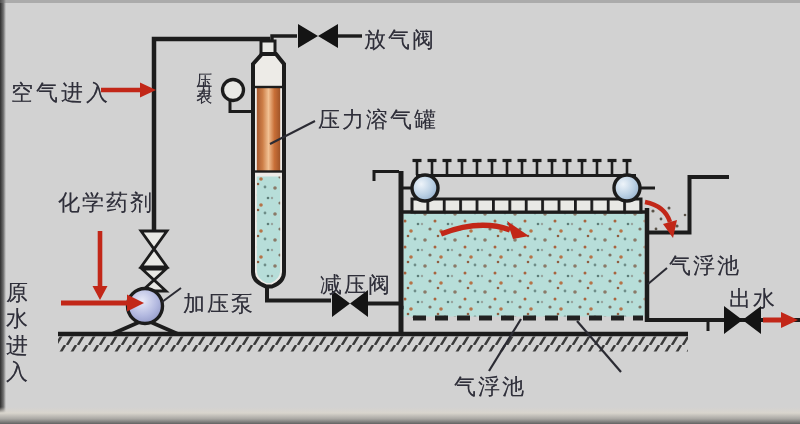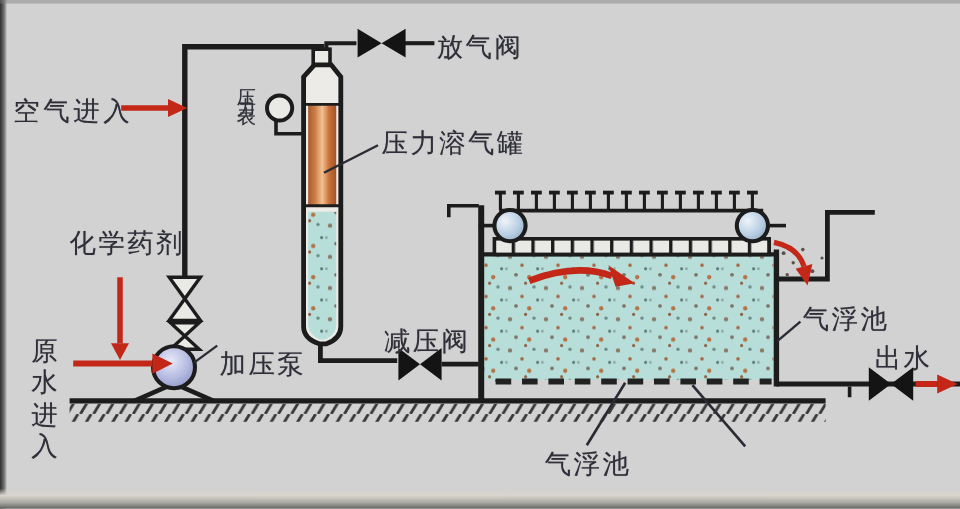--- a/index.html
+++ b/index.html
@@ -198,21 +198,21 @@
       <polygon points="781,312 781,328 798,320" style="fill:var(--arrow-red,#c22718)"></polygon>
     </g>
   </g>
 </svg>
 
 <div class="lbl" style="left:11px;top:80px;letter-spacing:3px;">空气进入</div>
 <div class="lbl" style="left:364px;top:27px;">放气阀</div>
 <div class="lbl vert" style="left:195px;top:61px;">压力表</div>
 <div class="lbl" style="left:318px;top:107px;">压力溶气罐</div>
 <div class="lbl" style="left:58px;top:190px;">化学药剂</div>
-<div class="lbl wrap" style="left:6px;top:280px;padding-left:20px;">原水进入</div>
+<div class="lbl wrap" style="left:6px;top:280px;">原水进入</div>
 <div class="lbl" style="left:183px;top:291px;">加压泵</div>
 <div class="lbl" style="left:320px;top:272px;">减压阀</div>
 <div class="lbl" style="left:669px;top:253px;">气浮池</div>
 <div class="lbl" style="left:729px;top:286px;">出水</div>
 <div class="lbl" style="left:454px;top:374px;">气浮池</div>
 
 <div class="edge-left"></div>
 <div class="edge-top"></div>
 <div class="edge-bottom"></div>
 

